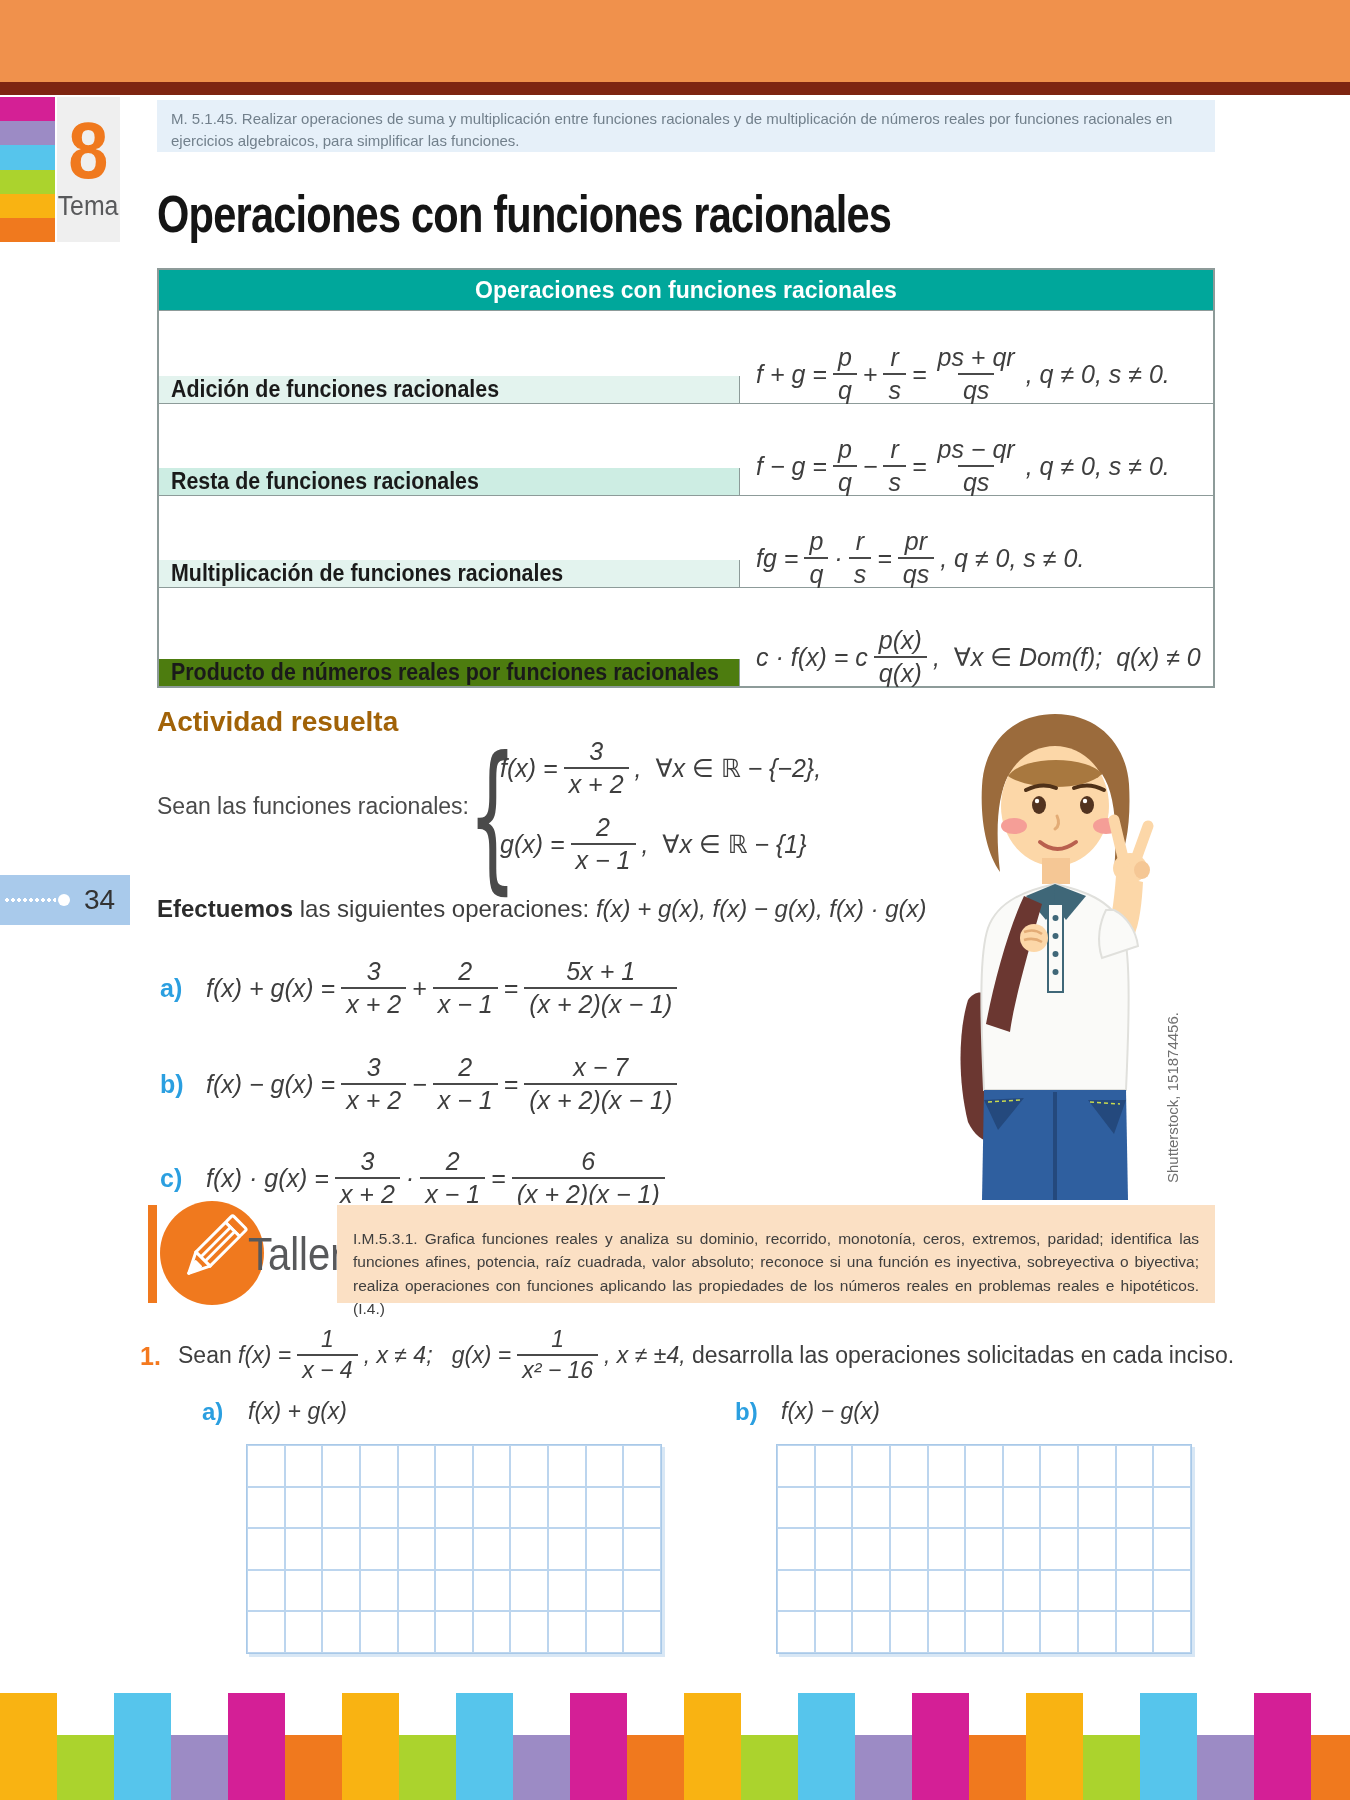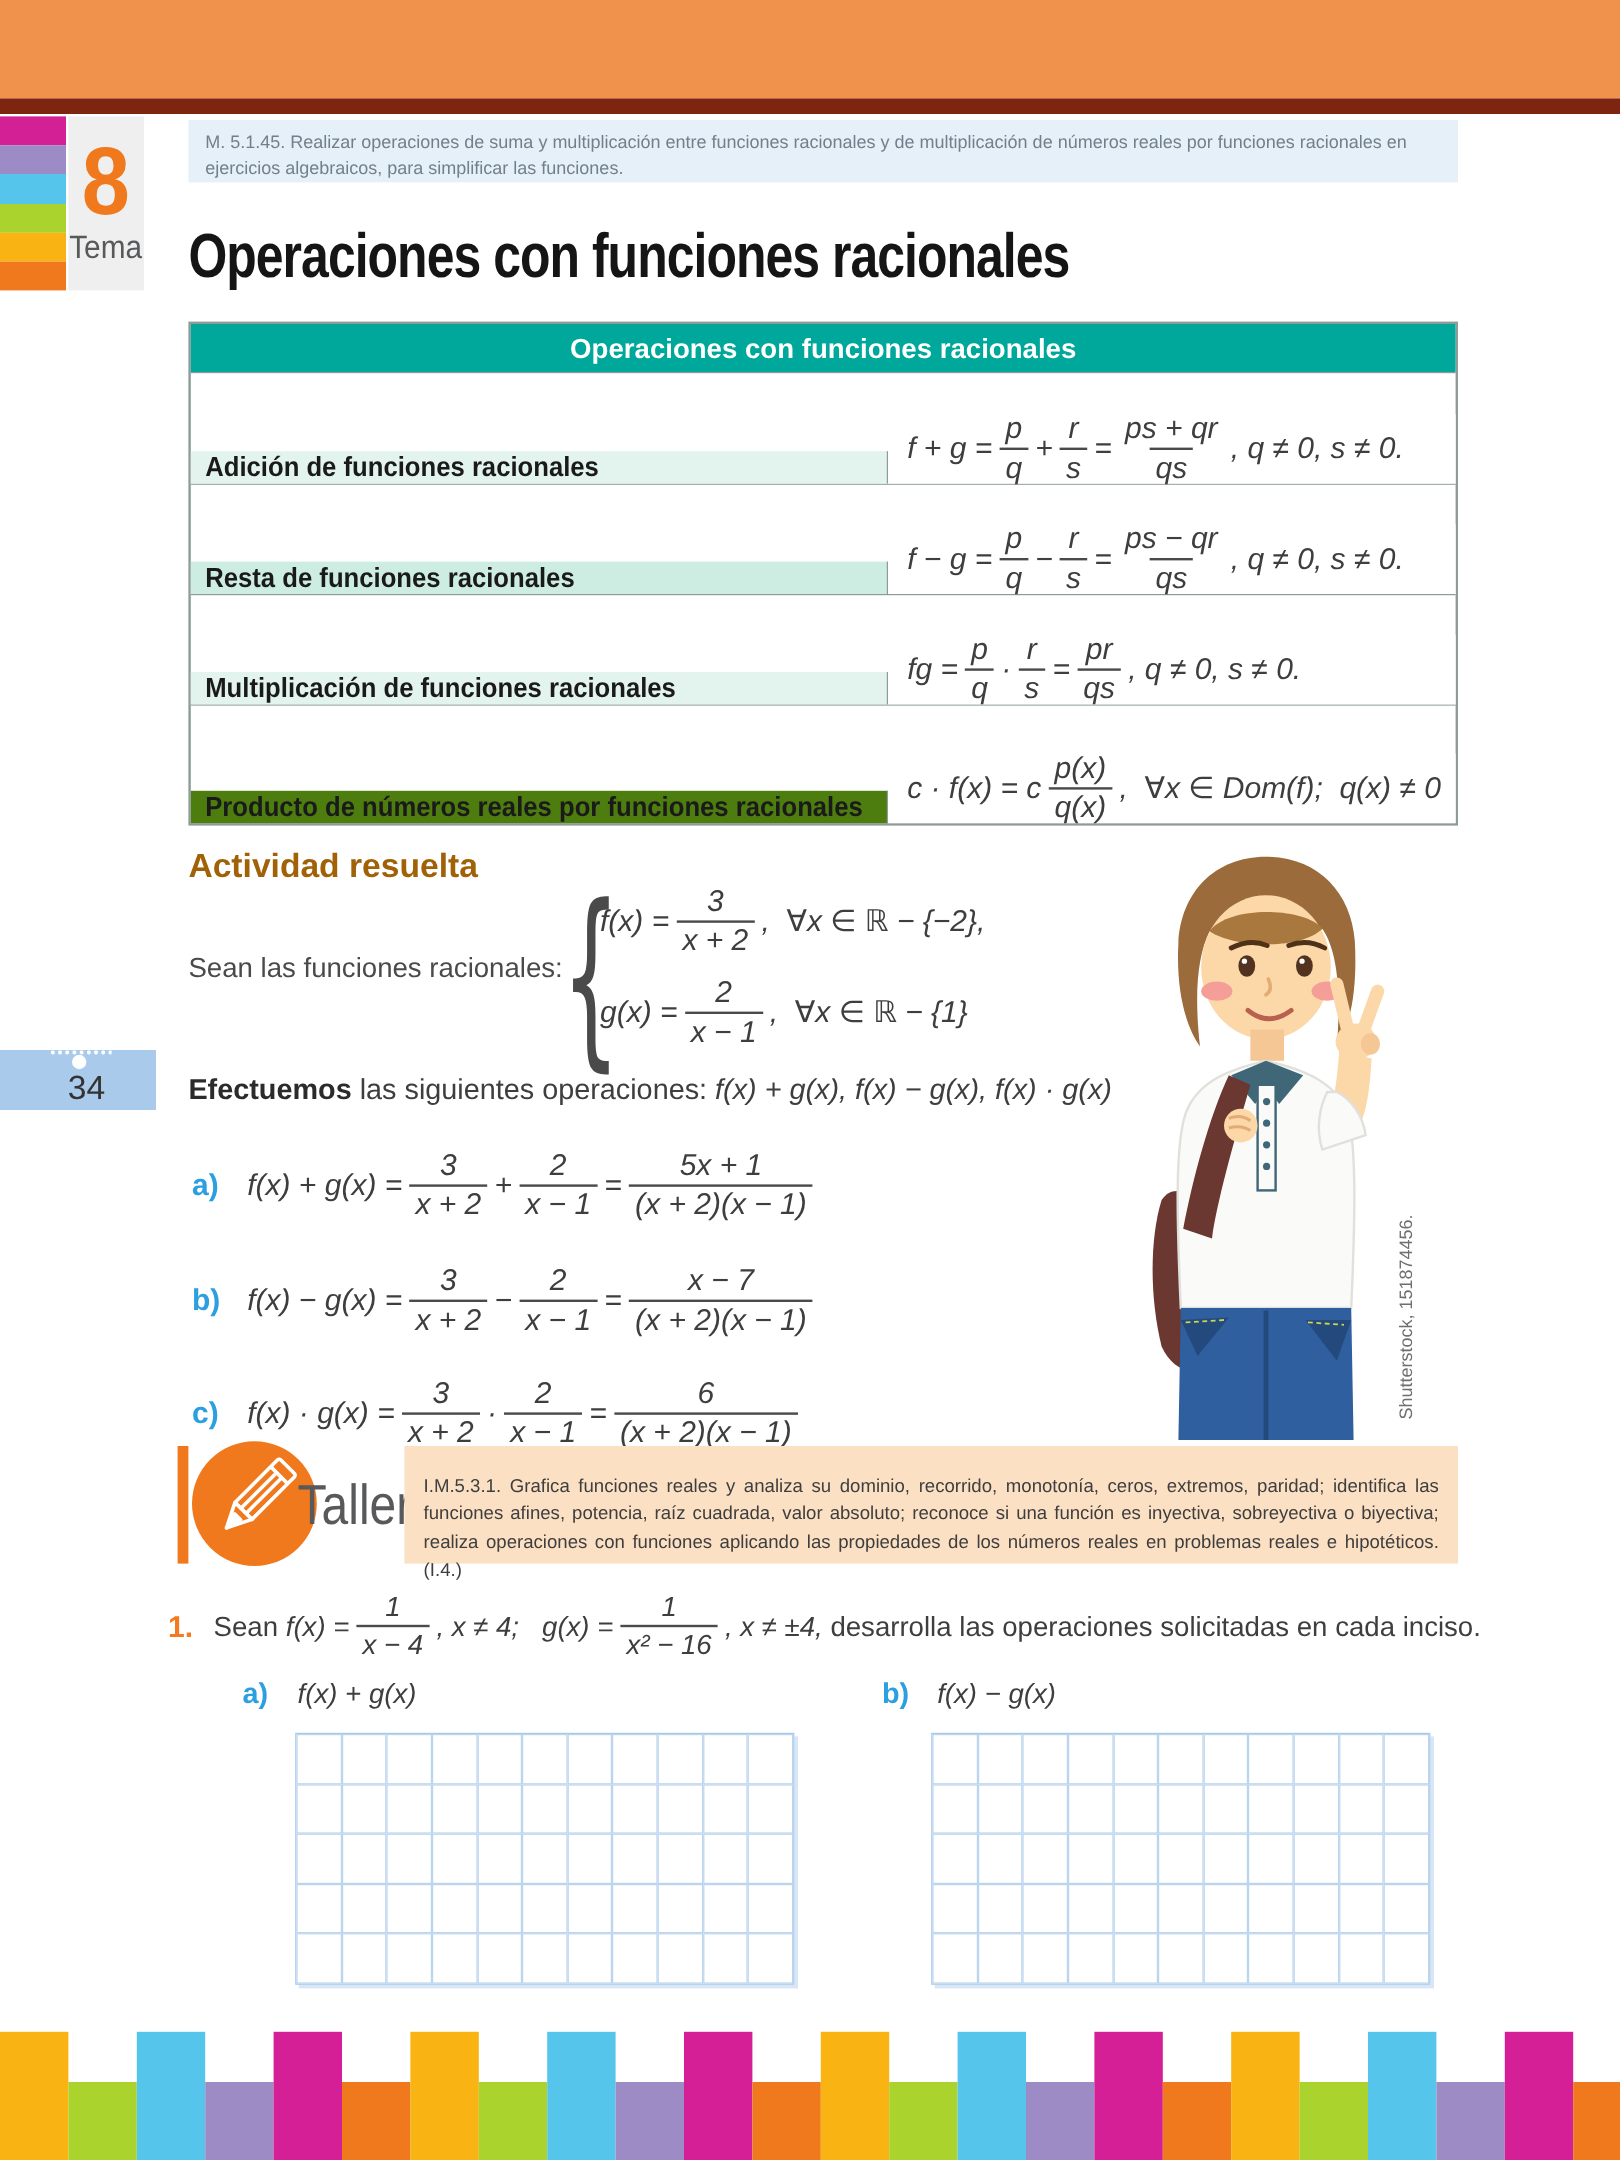--- a/index.html
+++ b/index.html
@@ -50,21 +50,21 @@
 
   
   .act-heading{left:157px;top:706px;font-size:28px;font-weight:bold;color:#a16207;}
   .act-intro{left:157px;top:793px;font-size:23px;color:#4A4A4A;}
   .brace{left:468px;top:735px;font-size:140px;color:#4A4A4A;line-height:1;
          font-family:"DejaVu Sans",sans-serif;transform:scale(.55,1.15);transform-origin:left top;}
   .fline{left:500px;height:64px;}
   .fline .formula{height:64px;}
 
   
-  .badge{left:0;top:875px;width:130px;height:50px;background:#A9CAEB;display:flex;align-items:center;flex-direction:column;}
+  .badge{left:0;top:875px;width:130px;height:50px;background:#A9CAEB;display:flex;align-items:center;}
   .dotline{width:52px;height:4px;margin-left:4px;
            background-image:radial-gradient(circle,#ffffff 1.6px,transparent 1.7px);
            background-size:6px 4px;background-repeat:repeat-x;}
   .bdot{width:12px;height:12px;border-radius:50%;background:#fff;margin-left:2px;}
   .badge-num{font-size:28px;color:#333;margin-left:14px;}
 
   .efect{left:157px;top:895px;font-size:24px;}
 
   .witem{height:72px;display:flex;align-items:center;}
   .item-label{font-size:25px;font-weight:bold;color:#2B9FE0;width:46px;}

